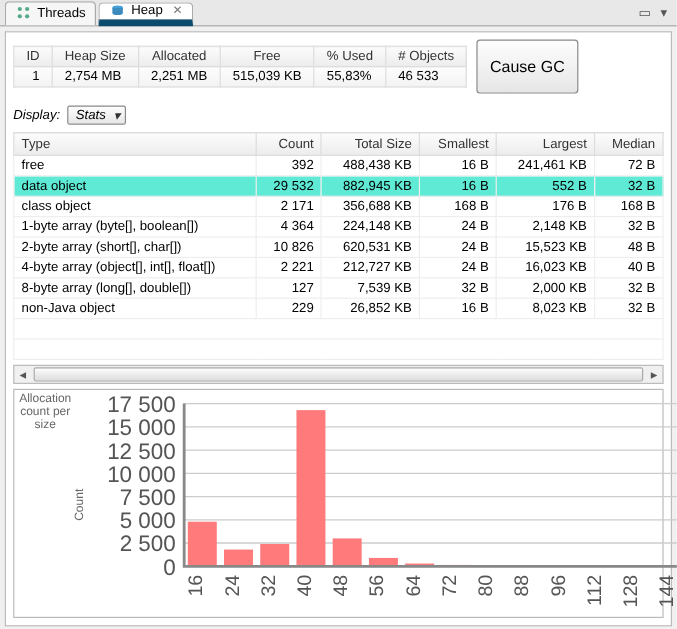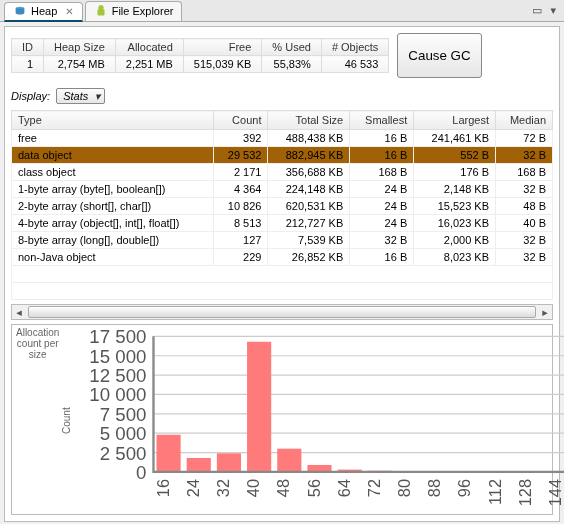--- a/index.html
+++ b/index.html
@@ -29,21 +29,21 @@
     border: 1px solid #aaa;
     border-bottom: none;
     background: #f6f6f6;
     border-radius: 4px 4px 0 0;
     margin-right: 2px;
     cursor: pointer;
     height: 20px;
   }
   .tab.active {
     background: #fff;
-    border-bottom: 2px solid #0c4a6e;
+    border-bottom: 6px solid #0c4a6e;
     position: relative;
     top: 1px;
   }
   .tab .close { color: #777; font-size: 10px; margin-left: 4px; }
   .tab svg { width: 14px; height: 14px; }
   .toolbar-right {
     margin-left: auto;
     display: flex;
     gap: 4px;
     padding-right: 6px;
@@ -67,21 +67,20 @@
     margin-bottom: 10px;
   }
   .summary-table {
     border: 1px solid #bbb;
     border-collapse: collapse;
     font-size: 11px;
   }
   .summary-table th, .summary-table td {
     border: 1px solid #ddd;
     padding: 2px 10px;
-    text-align: right;
     background: linear-gradient(#fdfdfd, #f3f3f3);
   }
   .summary-table th {
     color: #333;
     font-weight: normal;
     background: linear-gradient(#fcfcfc, #ececec);
   }
   .summary-table td:first-child, .summary-table th:first-child { text-align: right; }
   .btn {
     padding: 14px 10px;
@@ -115,21 +114,21 @@
     color: #333;
   }
   .main-table th:first-child { text-align: left; }
   .main-table td {
     border: 1px solid #eee;
     padding: 2px 6px;
     text-align: right;
     background: #fff;
   }
   .main-table td:first-child { text-align: left; }
-  .main-table tr.selected td { background: #a16207; }
+  .main-table tr.selected td { background: #5eead4; }
   .scroll-x {
     margin-top: 4px;
     height: 16px;
     border: 1px solid #bbb;
     background: #f0f0f0;
     display: flex;
     align-items: center;
   }
   .scroll-x .arrow { width: 14px; text-align: center; color: #555; cursor: pointer; }
   .scroll-x .thumb {
@@ -163,34 +162,36 @@
   .xlabel { text-align: center; font-size: 10px; color: #666; padding-bottom: 2px; }
   .yaxis-tick { font-size: 8px; fill: #555; text-anchor: end; }
   .xaxis-tick { font-size: 7px; fill: #555; text-anchor: end; }
   .bar { fill: #ff7b7b; }
   .grid { stroke: #ccc; stroke-width: 0.5; }
 </style>
 </head>
 <body>
 
 <div class="tabbar">
+  <div class="tab">
+    <svg viewBox="0 0 16 16">
+        <circle cx="4" cy="4" r="2" fill="#5a8"></circle>
+        <circle cx="11" cy="4" r="2" fill="#5a8"></circle>
+        <circle cx="4" cy="11" r="2" fill="#5a8"></circle>
+        <circle cx="11" cy="11" r="2" fill="#5a8"></circle>
+      </svg>
+    <span>Threads</span>
+  </div>
   <div class="tab active">
     <svg viewBox="0 0 16 16">
         <ellipse cx="8" cy="5" rx="5" ry="2" fill="#4aa3df"></ellipse>
         <path d="M3 5 v5 a5 2 0 0 0 10 0 v-5" fill="#3b8bbd"></path>
       </svg>
     <span>Heap</span>
     <span class="close">✕</span>
-  </div>
-  <div class="tab">
-    <svg viewBox="0 0 16 16">
-        <rect x="4" y="6" width="8" height="7" rx="1" fill="#a4c639"></rect>
-        <circle cx="8" cy="4" r="3" fill="#a4c639"></circle>
-      </svg>
-    <span>File Explorer</span>
   </div>
   <div class="toolbar-right">
     <span>▭</span>
     <span>▾</span>
   </div>
 </div>
 
 <div class="panel">
 
   <div class="summary-row">
@@ -271,21 +272,21 @@
         <tr>
           <td>2-byte array (short[], char[])</td>
           <td>10 826</td>
           <td>620,531 KB</td>
           <td>24 B</td>
           <td>15,523 KB</td>
           <td>48 B</td>
         </tr>
         <tr>
           <td>4-byte array (object[], int[], float[])</td>
-          <td>8 513</td>
+          <td>2 221</td>
           <td>212,727 KB</td>
           <td>24 B</td>
           <td>16,023 KB</td>
           <td>40 B</td>
         </tr>
         <tr>
           <td>8-byte array (long[], double[])</td>
           <td>127</td>
           <td>7,539 KB</td>
           <td>32 B</td>

